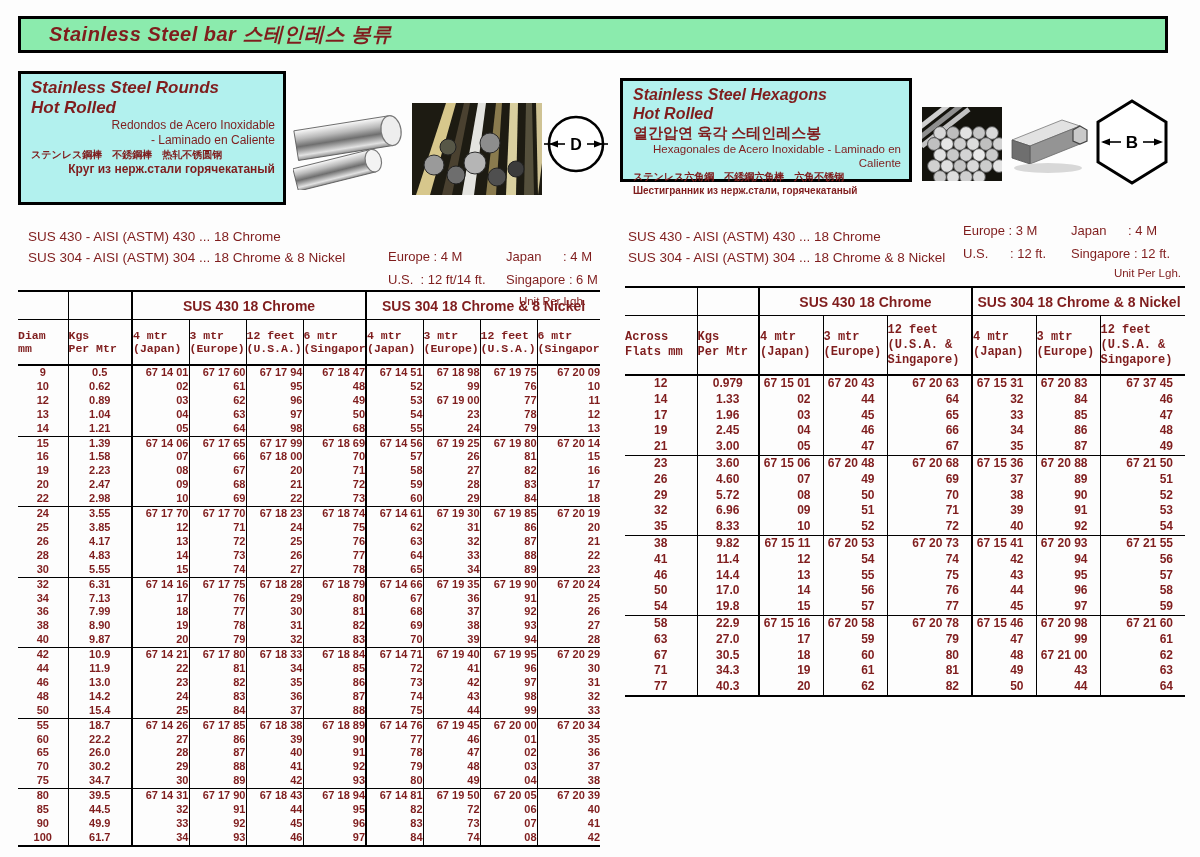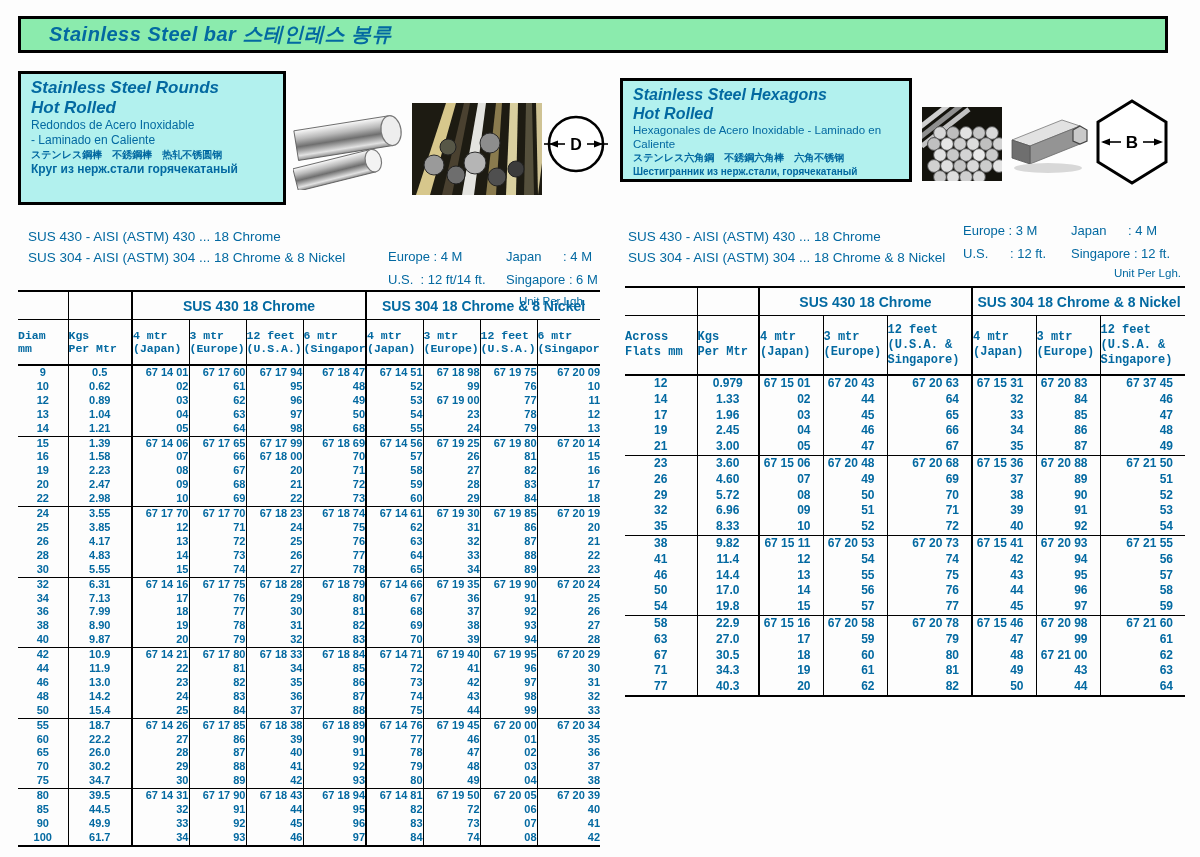--- a/index.html
+++ b/index.html
@@ -1,32 +1,32 @@
 <!DOCTYPE html>
 <html><head>
 <meta charset="utf-8">
 <style>
   html,body{margin:0;padding:0;background:#e8e8e8;}
   #page{position:relative;width:1200px;height:857px;background:#fdfdfd;
-        font-family:"Liberation Sans",sans-serif;color:#0369a1;overflow:hidden;}
+        font-family:"Liberation Sans",sans-serif;color:#7f1d1d;overflow:hidden;}
   .abs{position:absolute;}
 
   
   #banner{left:18px;top:16px;width:1144px;height:31px;background:#8bebad;
           border:3px solid #000;display:flex;align-items:center;}
   #banner .t{font-size:20px;font-weight:bold;font-style:italic;padding-left:28px;letter-spacing:.5px;}
 
   
   .infobox{background:#b2f1ee;border:3px solid #000;padding:4px 8px 2px 10px;box-sizing:border-box;}
   #rounds-box{left:18px;top:71px;width:268px;height:134px;}
   #hex-box{left:620px;top:78px;width:292px;height:104px;}
   .ib-title{font-size:17px;font-weight:bold;font-style:italic;line-height:20px;}
   .ib-kr{font-size:16px;font-weight:bold;line-height:21px;}
   .ib-kr-sm{font-size:15px;font-weight:bold;line-height:19px;}
-  .ib-sm{font-size:12px;line-height:15px;}
+  .ib-sm{font-size:12px;line-height:15px;text-align:right;}
   .ib-xs{font-size:10px;font-weight:bold;line-height:14px;}
   #hex-box .ib-title{font-size:16px;line-height:19px;}
   #hex-box .ib-sm{font-size:11.5px;line-height:14px;}
 
   
   .spec{font-size:13.5px;line-height:21px;white-space:pre;}
   .len{font-size:13px;line-height:23px;white-space:pre;}
   .unit{font-size:11.5px;}
 
   
@@ -582,20 +582,21 @@
           <td class="code">74</td>
           <td class="code">08</td>
           <td class="code">42</td>
         </tr>
       </tbody>
     </table>
 
   <div id="hex-box" class="abs infobox">
     <div class="ib-title">Stainless Steel Hexagons</div>
     <div class="ib-title">Hot Rolled</div>
+    <div class="ib-kr-sm">열간압연 육각 스테인레스봉</div>
     <div class="ib-sm">Hexagonales de Acero Inoxidable - Laminado en Caliente</div>
     <div class="ib-xs">ステンレス六角鋼　不銹鋼六角棒　六角不锈钢</div>
     <div class="ib-xs">Шестигранник из нерж.стали, горячекатаный</div>
   </div>
 
   <svg class="abs photo" style="left:922px;top:107px" width="80" height="74" viewBox="0 0 80 74">
     <rect width="80" height="74" fill="#14130d"></rect>
     <g transform="rotate(-38 20 10)">
       <rect x="-6" y="2" width="60" height="5" fill="#cfcfcf"></rect>
       <rect x="-10" y="10" width="60" height="5" fill="#8f8f8f"></rect>

